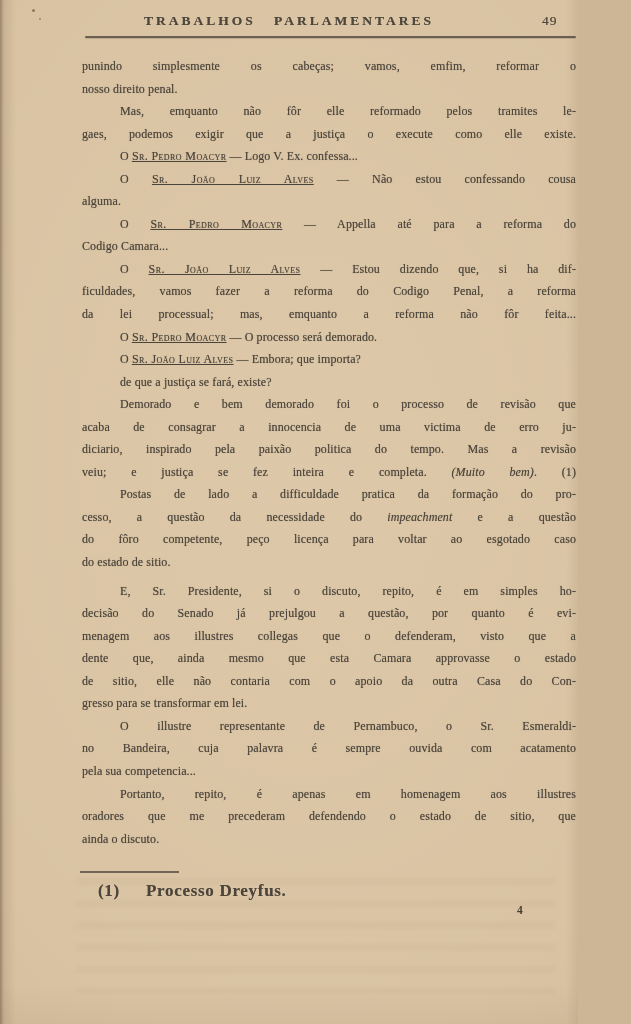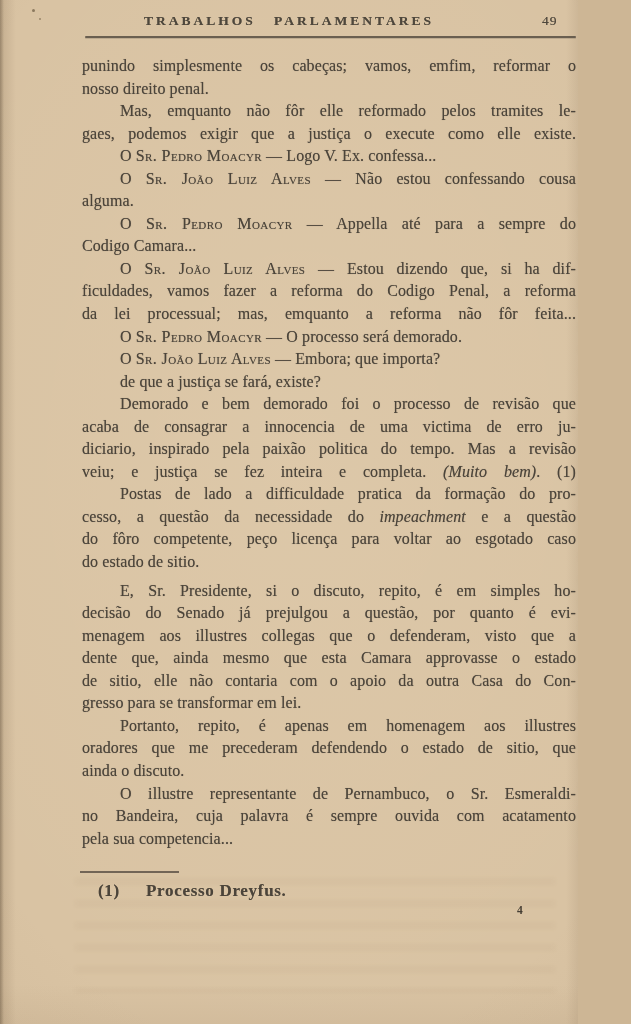--- a/index.html
+++ b/index.html
@@ -39,29 +39,29 @@
     text-shadow: 0 0 0.6px rgba(78,71,60,0.6);
   }
   .header-rule {
     position: absolute; top: 36px; left: 85px; width: 491px; height: 2px;
     background: #574e42; opacity: 0.85; border-radius: 1px;
     box-shadow: 0 1px 0 rgba(87,78,66,0.25);
   }
   
   .text-block {
     position: absolute; left: 82px; top: 55px; width: 494px;
-    font-size: 16px; line-height: 22.55px;
+    font-size: 12px; line-height: 22.55px;
     letter-spacing: 0.1px;
     text-shadow: 0 0 0.7px rgba(75,68,58,0.55);
   }
   .line { text-align: justify; text-align-last: left; }
   .line.fill { text-align-last: justify; }
   .para.indent .line:first-child { text-indent: 38px; }
   .para.space-before { margin-top: 6px; }
-  .sc { font-variant: small-caps; letter-spacing: 0.4px; }
+  .sc { font-variant: small-caps; letter-spacing: 0.4px; text-decoration: underline; }
   .i  { font-style: italic; }
   
   .footnote-rule {
     position: absolute; top: 871px; left: 80px; width: 99px; height: 2px;
     background: #574e42; opacity: 0.8;
   }
   .footnote {
     position: absolute; top: 881px; left: 98px;
     font-size: 17px; font-weight: bold; letter-spacing: 0.7px;
     color: #4b443a;
@@ -121,21 +121,21 @@
         <div class="line fill"><span>gaes, podemos exigir que a justiça o execute como elle existe.</span></div>
       </div>
       <div class="para indent">
         <div class="line"><span>O </span><span class="sc">Sr. Pedro Moacyr</span><span> — Logo V. Ex. confessa...</span></div>
       </div>
       <div class="para indent">
         <div class="line fill"><span>O </span><span class="sc">Sr. João Luiz Alves</span><span> — Não estou confessando cousa</span></div>
         <div class="line"><span>alguma.</span></div>
       </div>
       <div class="para indent">
-        <div class="line fill"><span>O </span><span class="sc">Sr. Pedro Moacyr</span><span> — Appella até para a sempre do</span></div>
+        <div class="line fill"><span>O </span><span class="sc">Sr. Pedro Moacyr</span><span> — Appella até para a reforma do</span></div>
         <div class="line"><span>Codigo Camara...</span></div>
       </div>
       <div class="para indent">
         <div class="line fill"><span>O </span><span class="sc">Sr. João Luiz Alves</span><span> — Estou dizendo que, si ha dif-</span></div>
         <div class="line fill"><span>ficuldades, vamos fazer a reforma do Codigo Penal, a reforma</span></div>
         <div class="line fill"><span>da lei processual; mas, emquanto a reforma não fôr feita...</span></div>
       </div>
       <div class="para indent">
         <div class="line"><span>O </span><span class="sc">Sr. Pedro Moacyr</span><span> — O processo será demorado.</span></div>
       </div>
@@ -159,28 +159,28 @@
       </div>
       <div class="para indent space-before">
         <div class="line fill"><span>E, Sr. Presidente, si o discuto, repito, é em simples ho-</span></div>
         <div class="line fill"><span>decisão do Senado já prejulgou a questão, por quanto é evi-</span></div>
         <div class="line fill"><span>menagem aos illustres collegas que o defenderam, visto que a</span></div>
         <div class="line fill"><span>dente que, ainda mesmo que esta Camara approvasse o estado</span></div>
         <div class="line fill"><span>de sitio, elle não contaria com o apoio da outra Casa do Con-</span></div>
         <div class="line"><span>gresso para se transformar em lei.</span></div>
       </div>
       <div class="para indent">
+        <div class="line fill"><span>O illustre representante de Pernambuco, o Sr. Esmeraldi-</span></div>
+        <div class="line fill"><span>no Bandeira, cuja palavra é sempre ouvida com acatamento</span></div>
+        <div class="line"><span>pela sua competencia...</span></div>
+      </div>
+      <div class="para indent">
         <div class="line fill"><span>Portanto, repito, é apenas em homenagem aos illustres</span></div>
         <div class="line fill"><span>oradores que me precederam defendendo o estado de sitio, que</span></div>
         <div class="line"><span>ainda o discuto.</span></div>
-      </div>
-      <div class="para indent">
-        <div class="line fill"><span>O illustre representante de Pernambuco, o Sr. Esmeraldi-</span></div>
-        <div class="line fill"><span>no Bandeira, cuja palavra é sempre ouvida com acatamento</span></div>
-        <div class="line"><span>pela sua competencia...</span></div>
       </div>
     </div>
 
   <div class="footnote-rule"></div>
 
   <div class="footnote">
     <span class="fn-marker">(1)</span><span class="fn-text">Processo Dreyfus.</span>
   </div>
 
   <div class="signature">4</div>

